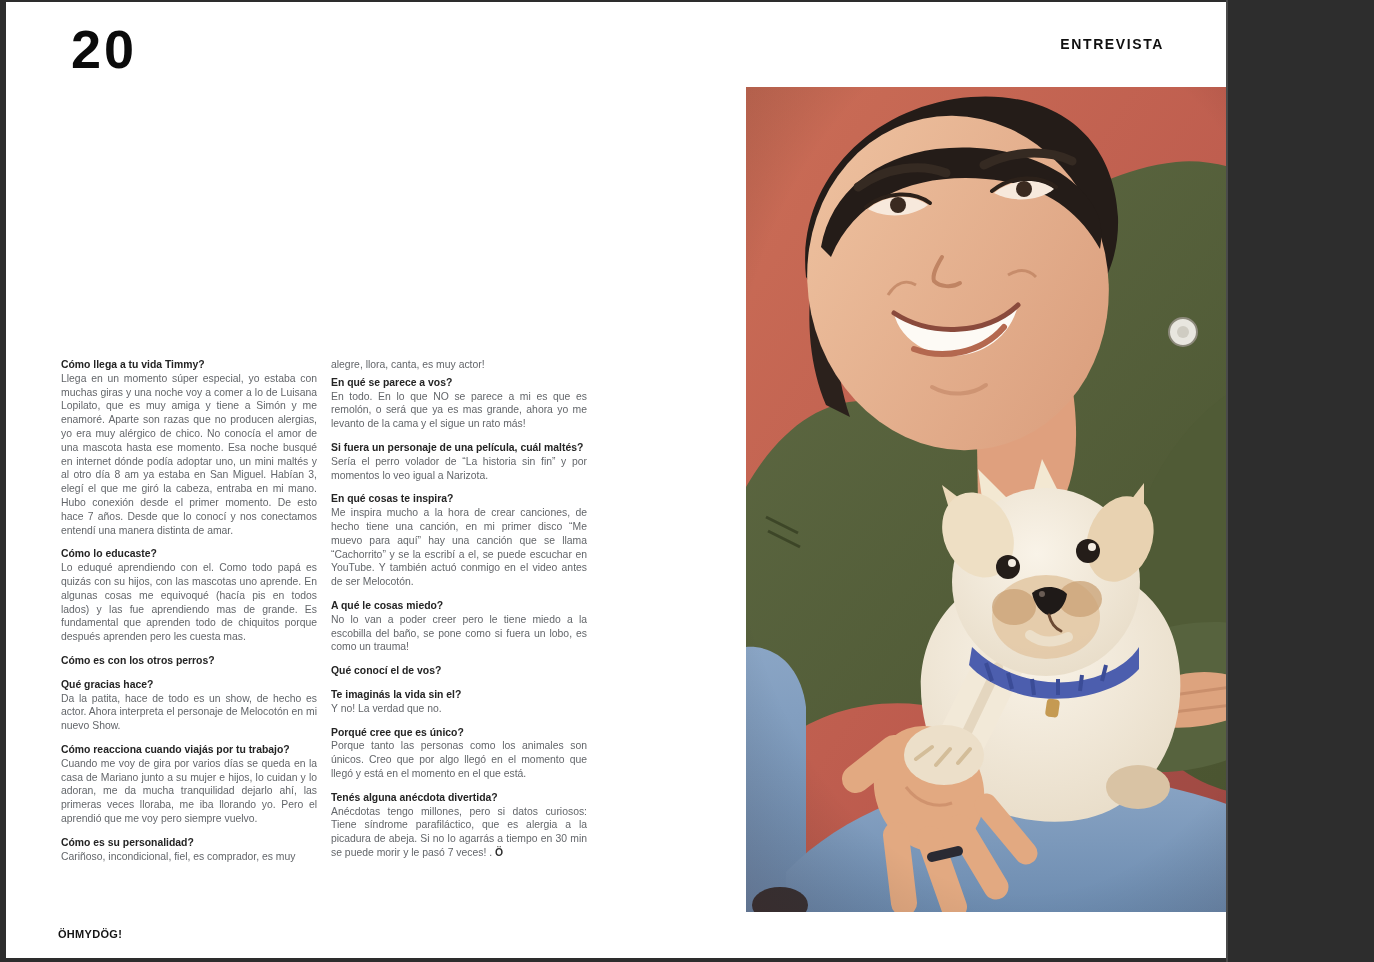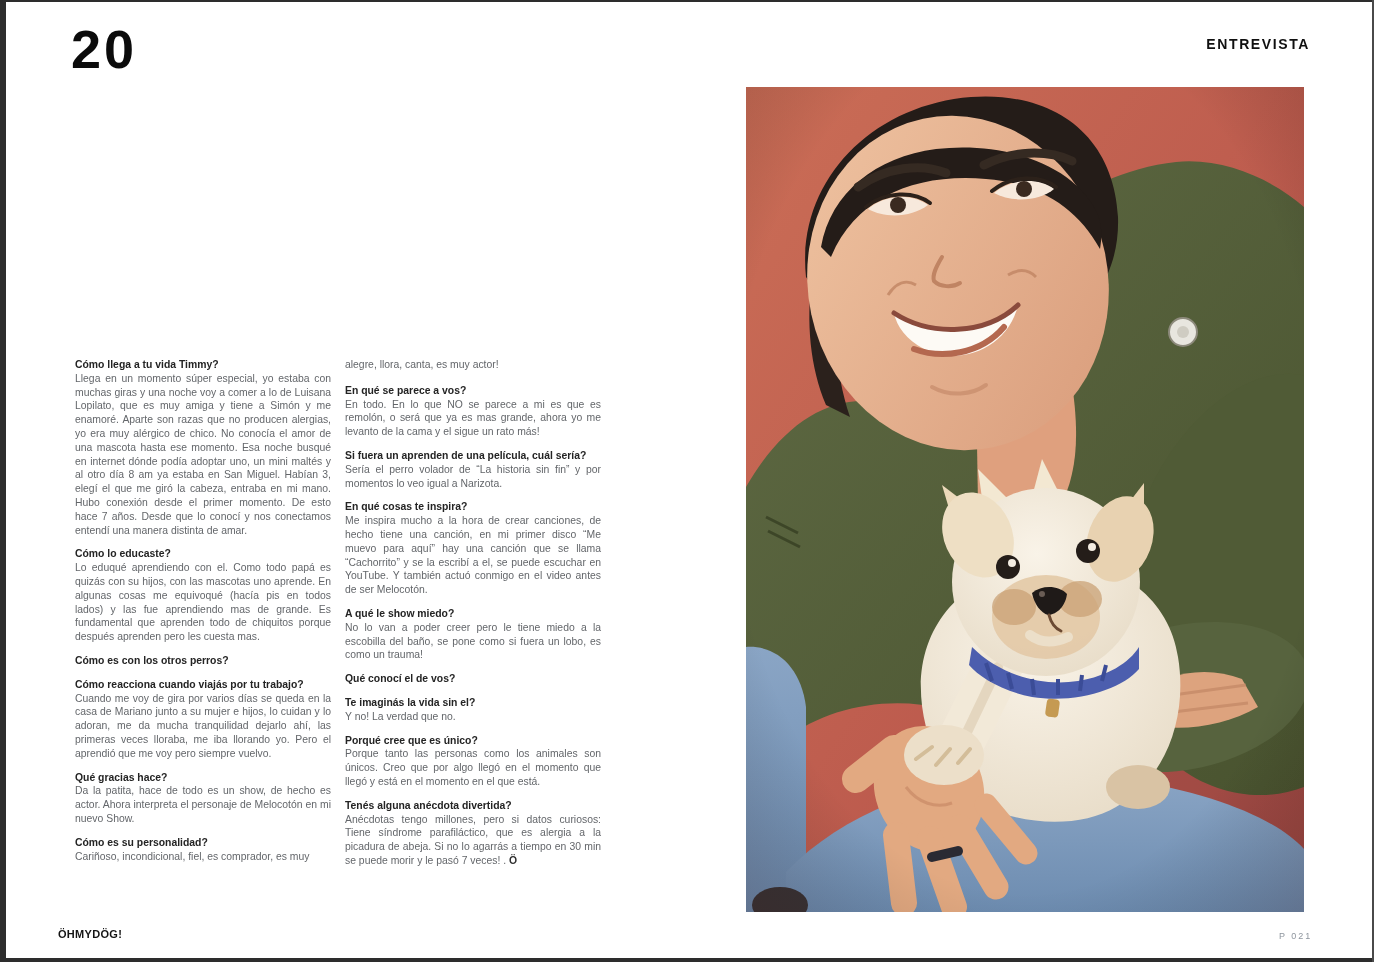--- a/index.html
+++ b/index.html
@@ -1,44 +1,44 @@
 <!DOCTYPE html>
 <html><head>
 <meta charset="utf-8">
 <style>
   html,body { margin:0; padding:0; background:#2d2d2d; }
   .frame {
-    position:relative; width:1374px; height:962px; background:#ffffff;
+    position:relative; width:1228px; height:962px; background:#ffffff;
     overflow:hidden; font-family:"Liberation Sans", sans-serif;
   }
   .edge { position:absolute; background:#2d2d2d; z-index:50; }
   .edge.left   { left:0; top:0; width:6px; height:100%; }
   .edge.top    { left:0; top:0; width:100%; height:2px; }
   .edge.bottom { left:0; bottom:0; width:100%; height:4px; }
   .edge.right  { right:0; top:0; width:2px; height:100%; background:#4a4a4a; }
 
   .page-number {
     position:absolute; left:71px; top:18px;
     font-size:54px; font-weight:bold; letter-spacing:3px; color:#0b0b0b;
   }
   .section-label {
     position:absolute; top:36px; right:64px;
     font-size:14px; font-weight:bold; letter-spacing:1.6px; color:#101010;margin-left:11px;
   }
 
   .columns {
-    position:absolute; left:75px; top:358px; width:527px; height:560px;
+    position:absolute; left:61px; top:358px; width:527px; height:560px;
     display:flex; gap:14px; overflow:hidden;
   }
   .col { width:256px; }
   .col p { margin:0; font-size:10.4px; line-height:13.8px; text-align:justify; }
   .qa { margin-bottom:10px; }
   .q  { font-weight:bold; color:#242424; }
   .a  { color:#63666a; }
-  .a.cont { margin-bottom:12px; }
+  .a.cont { margin-bottom:4px; }
   .endmark { font-weight:bold; color:#2e2e2e; }
 
   .photo {
     position:absolute; left:746px; top:87px; width:558px; height:825px;
     margin:0; overflow:hidden;
   }
   .photo svg { display:block; width:100%; height:100%; }
 
   .footer-logo {
     position:absolute; left:58px; top:928px;
@@ -68,49 +68,49 @@
         <p class="a">Llega en un momento súper especial, yo estaba con muchas giras y una noche voy a comer a lo de Luisana Lopilato, que es muy amiga y tiene a Simón y me enamoré. Aparte son razas que no producen alergias, yo era muy alérgico de chico. No conocía el amor de una mascota hasta ese momento. Esa noche busqué en internet dónde podía adoptar uno, un mini maltés y al otro día 8 am ya estaba en San Miguel. Habían 3, elegí el que me giró la cabeza, entraba en mi mano. Hubo conexión desde el primer momento. De esto hace 7 años. Desde que lo conocí y nos conectamos entendí una manera distinta de amar.</p>
       </div>
       <div class="qa">
         <p class="q">Cómo lo educaste?</p>
         <p class="a">Lo eduqué aprendiendo con el. Como todo papá es quizás con su hijos, con las mascotas uno aprende. En algunas cosas me equivoqué (hacía pis en todos lados) y las fue aprendiendo mas de grande. Es fundamental que aprenden todo de chiquitos porque después aprenden pero les cuesta mas.</p>
       </div>
       <div class="qa">
         <p class="q">Cómo es con los otros perros?</p>
       </div>
       <div class="qa">
+        <p class="q">Qué gracias hace?</p>
+        <p class="a">Da la patita, hace de todo es un show, de hecho es actor. Ahora interpreta el personaje de Melocotón en mi nuevo Show.</p>
+      </div>
+      <div class="qa">
         <p class="q">Cómo reacciona cuando viajás por tu trabajo?</p>
         <p class="a">Cuando me voy de gira por varios días se queda en la casa de Mariano junto a su mujer e hijos, lo cuidan y lo adoran, me da mucha tranquilidad dejarlo ahí, las primeras veces lloraba, me iba llorando yo. Pero el aprendió que me voy pero siempre vuelvo.</p>
       </div>
       <div class="qa">
-        <p class="q">Qué gracias hace?</p>
-        <p class="a">Da la patita, hace de todo es un show, de hecho es actor. Ahora interpreta el personaje de Melocotón en mi nuevo Show.</p>
-      </div>
-      <div class="qa">
         <p class="q">Cómo es su personalidad?</p>
         <p class="a">Cariñoso, incondicional, fiel, es comprador, es muy</p>
       </div>
     </div>
 
     <div class="col">
       <p class="a cont">alegre, llora, canta, es muy actor!</p>
       <div class="qa">
         <p class="q">En qué se parece a vos?</p>
         <p class="a">En todo. En lo que NO se parece a mi es que es remolón, o será que ya es mas grande, ahora yo me levanto de la cama y el sigue un rato más!</p>
       </div>
       <div class="qa">
-        <p class="q">Si fuera un aprenden de una película, cuál sería?</p>
+        <p class="q">Si fuera un personaje de una película, cuál maltés?</p>
         <p class="a">Sería el perro volador de “La historia sin fin” y por momentos lo veo igual a Narizota.</p>
       </div>
       <div class="qa">
         <p class="q">En qué cosas te inspira?</p>
         <p class="a">Me inspira mucho a la hora de crear canciones, de hecho tiene una canción, en mi primer disco “Me muevo para aquí” hay una canción que se llama “Cachorrito” y se la escribí a el, se puede escuchar en YouTube. Y también actuó conmigo en el video antes de ser Melocotón.</p>
       </div>
       <div class="qa">
-        <p class="q">A qué le show miedo?</p>
+        <p class="q">A qué le cosas miedo?</p>
         <p class="a">No lo van a poder creer pero le tiene miedo a la escobilla del baño, se pone como si fuera un lobo, es como un trauma!</p>
       </div>
       <div class="qa">
         <p class="q">Qué conocí el de vos?</p>
       </div>
       <div class="qa">
         <p class="q">Te imaginás la vida sin el?</p>
         <p class="a">Y no! La verdad que no.</p>
       </div>
       <div class="qa">

